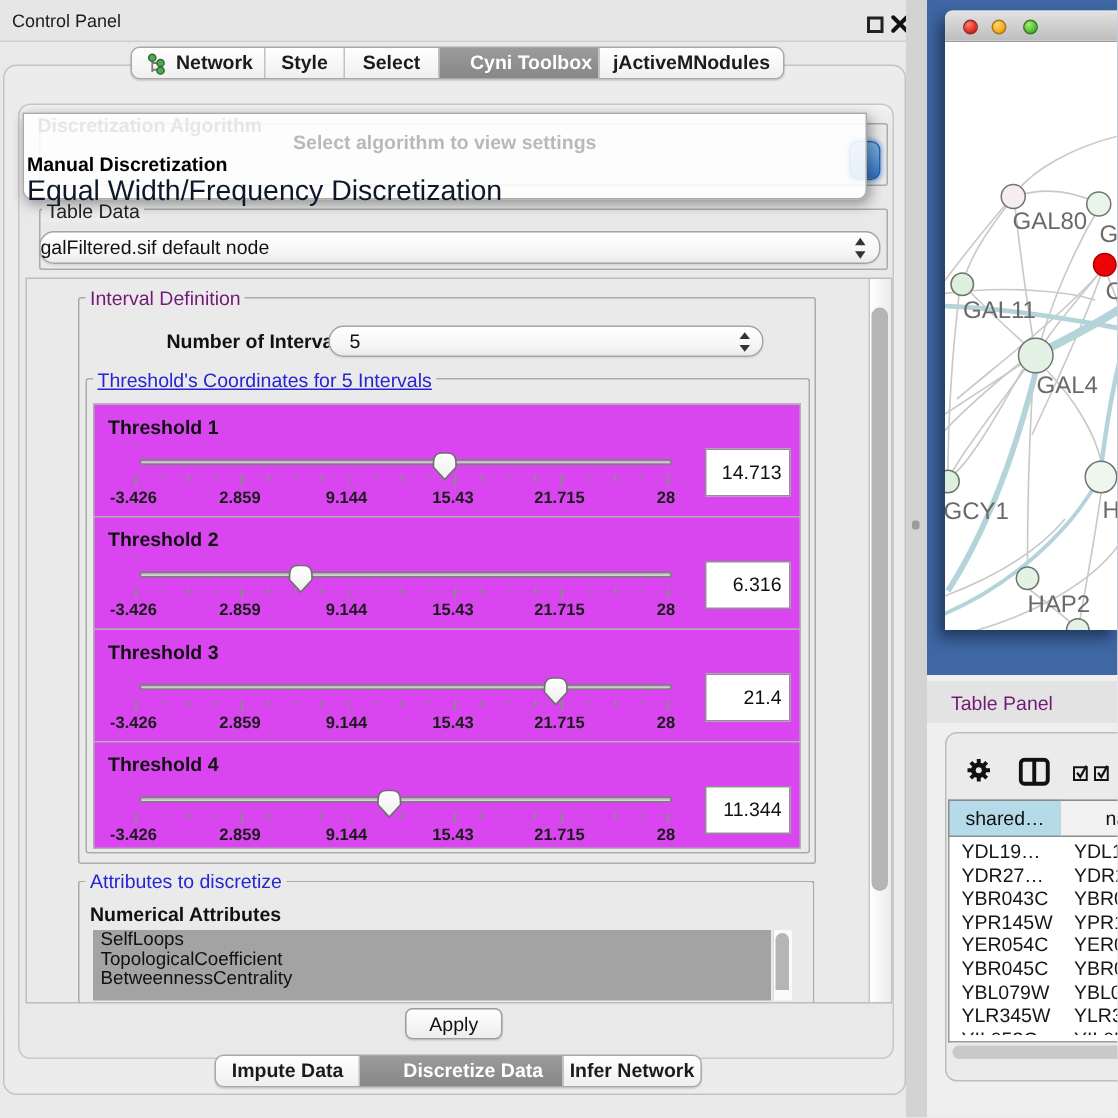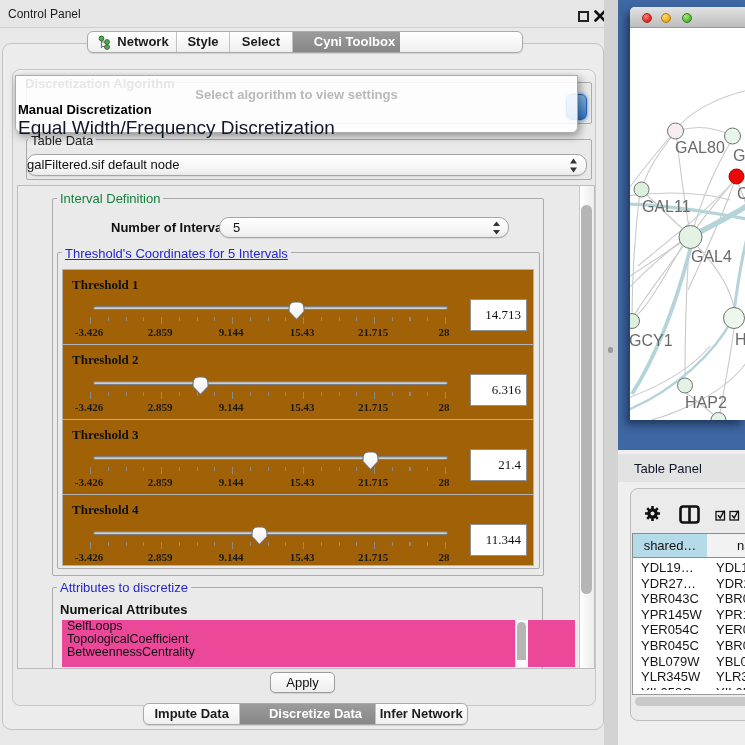--- a/index.html
+++ b/index.html
@@ -20,51 +20,51 @@
   .tabbar .tab { font-size:13px; color:#1b1b1b; text-align:center; line-height:20px; border-right:1px solid #c2c2c2;font-weight:bold; }
   .tabbar .tab:last-child { border-right:none; }
   .tabbar .sel { background:linear-gradient(#9b9b9b,#878787); color:#ffffff;padding-left:16px; }
   #toptabs { left:87px; top:31px; width:436px; }
   #bottabs { left:143px; top:703px; width:325px; }
   
   .group { border:1px solid #ababab; border-radius:2px; }
   
   .combo { background:linear-gradient(#ffffff,#f4f4f4 75%,#e9e9e9); border:1px solid #a5a5a5; border-radius:10px; font-size:13px; color:#111; box-shadow:0 1px 1px rgba(0,0,0,0.08); }
   
-  .thbox { left:62px; width:472px; background:#a16207; border:1px solid #b1b1b1;font-family:Liberation Serif, serif; }
+  .thbox { left:62px; width:472px; background:#d946ef; border:1px solid #b1b1b1; }
   .thbox .ttl { position:absolute; left:9px; top:7px; font-weight:bold; font-size:13px; color:#111; }
   .thbox .track { position:absolute; left:30px; top:36px; width:355px; height:4px; background:linear-gradient(#a8a8a8,#dedede); border:1px solid #7d7d7d; border-radius:2px; }
   .thbox .ticks1 { position:absolute; left:27px; top:47px; width:356px; height:4px;
      background-image:repeating-linear-gradient(to right,#8a8a8a 0 1px,transparent 1px 17.75px); }
   .thbox .ticks2 { position:absolute; left:27px; top:47px; width:356px; height:7px;
      background-image:repeating-linear-gradient(to right,#8a8a8a 0 1px,transparent 1px 71px); }
   .thbox .lab { position:absolute; top:56px; font-size:11px; font-weight:bold; color:#1a1a1a; width:50px; text-align:center; }
   .thbox .val { position:absolute; left:407px; top:29px; width:57px; height:32px; background:#fff; border:1px solid #919191; font-size:13px; color:#111; text-align:right; line-height:30px; padding-right:5px; }
   .thumb { position:absolute; top:31px; width:17px; height:20px; }
   
-  #attrlist { left:62px; top:620px; width:513px; height:47px; background:#ec4899; overflow:hidden; font-size:12.5px; color:#111; }
+  #attrlist { left:62px; top:620px; width:452px; height:47px; background:#a3a3a3; overflow:hidden; font-size:12.5px; color:#111; }
   #attrlist div { padding-left:5px; height:13px; line-height:13px; }
   
   #applybtn { left:270px; top:672px; width:65px; height:21px; background:linear-gradient(#ffffff,#ededed); border:1px solid #9d9d9d; border-radius:5px; text-align:center; font-size:13px; line-height:19px; color:#111; box-shadow:0 1px 1px rgba(0,0,0,0.1); }
   
   #ghostlabel { left:25px; top:76px; font-size:13px; font-weight:bold; color:#333333; }
   #popup { left:15px; top:75px; width:563px; height:58px; background:rgba(255,255,255,0.88); border:1px solid #ababab; border-radius:0 0 6px 6px; box-shadow:2px 3px 9px rgba(0,0,0,0.4); }
   #popup .r1 { position:absolute; left:0; top:11px; width:100%; text-align:center; font-size:13px; font-weight:bold; color:#b9b9b9; }
   #popup .r2 { position:absolute; left:2px; top:26px; font-size:13px; font-weight:bold; color:#000; }
   #popup .r3 { position:absolute; left:2px; top:41px; font-size:19px; color:#0f172a; }
   
   #winbtn1 { left:578px; top:11px; width:11px; height:11px; border:2px solid #222; background:transparent; }
   
   #rightblue { left:618px; top:0; width:127px; height:450px; background:#3e67a3; }
   #netwin { left:630px; top:7px; width:115px; height:413px; background:#ffffff; border-radius:5px 0 0 0; box-shadow:-4px 5px 9px rgba(10,20,40,0.55); }
   #nettitle { left:630px; top:7px; width:115px; height:21px; background:linear-gradient(#e3e3e3,#bdbdbd); border-bottom:1px solid #9a9a9a; border-radius:5px 0 0 0; }
   .light { position:absolute; top:12.5px; width:10px; height:10px; border-radius:50%; }
   #rightlow { left:618px; top:450px; width:127px; height:295px; background:#efefef; }
   #tpband { left:618px; top:454px; width:127px; height:28px; background:#e3e3e3; }
-  #tpband .t { position:absolute; left:16px; top:7px; font-size:13px; color:#0f172a; }
+  #tpband .t { position:absolute; left:16px; top:7px; font-size:13px; color:#701a75; }
   #tablepanel { left:630px; top:488px; width:130px; height:233px; background:#ebebeb; border:1px solid #bdbdbd; border-radius:8px 0 0 8px; }
   #tablebox { left:632px; top:533px; width:113px; height:162px; background:#ffffff; border:1px solid #9a9a9a; border-right:none; }
   .hdr { position:absolute; top:533px; height:25px; border:1px solid #8c8c8c; font-size:13px; color:#111; text-align:center; line-height:23px; }
   .trow { position:absolute; font-size:13px; color:#161616; white-space:nowrap; }
   #hscroll { left:635px; top:697px; width:112px; height:9px; background:#c9c9c9; border-radius:5px 0 0 5px; }
 </style>
 </head>
 <body>
 
 <div class="abs" id="titlebar">
@@ -76,20 +76,21 @@
 <div class="abs tabbar" id="toptabs">
   <div class="tab" style="width:89px; position:relative;"><svg style="position:absolute;left:9px;top:3px" width="14" height="16">
         <path d="M4.5 4 V13 M4.5 7 H9.5 M4.5 11.5 H9.5" stroke="#7a7a7a" stroke-width="1.2" fill="none"></path>
         <circle cx="4.5" cy="3.5" r="2.4" fill="#57a557" stroke="#2f6e2f"></circle>
         <circle cx="10" cy="7" r="2.4" fill="#57a557" stroke="#2f6e2f"></circle>
         <circle cx="10" cy="12" r="2.4" fill="#57a557" stroke="#2f6e2f"></circle>
       </svg><span style="margin-left:22px">Network</span></div>
   <div class="tab" style="width:53px">Style</div>
   <div class="tab" style="width:63px">Select</div>
   <div class="tab sel" style="width:107px">Cyni Toolbox</div>
+  <div class="tab" style="width:122px">jActiveMNodules</div>
 </div>
 
 <div class="abs" id="winbtn1"></div>
 <svg class="abs" style="left:594px; top:10px" width="12" height="12">
     <path d="M1.5 1.5 L10.5 10.5 M10.5 1.5 L1.5 10.5" stroke="#111" stroke-width="2.6" stroke-linecap="round"></path>
   </svg>
 
 <div class="abs group" style="left:26px; top:82px; width:566px; height:42px;"></div>
 
 <div class="abs" style="left:566px; top:94px; width:21px; height:26px; background:linear-gradient(#7eb3e8,#3173c4); border:1px solid #2a62a8; border-radius:6px; box-shadow:0 0 3px 1px rgba(90,150,220,0.7);"></div>
@@ -102,21 +103,21 @@
       <path d="M4.5 14.5 L1 9.5 L8 9.5 Z" fill="#333"></path>
     </svg>
 </div>
 
 <div class="abs" style="left:17px; top:185px; width:578px; height:484px; border:1px solid #bdbdbd; background:#eaeaea;"></div>
 
 <div class="abs" style="left:579px; top:186px; width:15px; height:482px; background:linear-gradient(to right,#ffffff,#ececec); border-left:1px solid #c6c6c6;"></div>
 <div class="abs" style="left:581px; top:205px; width:11px; height:389px; background:#b5b5b5; border-radius:6px;"></div>
 
 <div class="abs group" style="left:52px; top:198px; width:492px; height:378px;"></div>
-<div class="abs" style="left:57px; top:191px; background:#eaeaea; padding:0 3px; font-size:13px; color:#15803d;">Interval Definition</div>
+<div class="abs" style="left:57px; top:191px; background:#eaeaea; padding:0 3px; font-size:13px; color:#701a75;">Interval Definition</div>
 
 <div class="abs" style="left:87px; top:220px; font-size:13px; font-weight:bold; color:#111;margin-left:24px;">Number of Intervals</div>
 <div class="abs combo" style="left:219px; top:217px; width:290px; height:21px; line-height:19px; padding-left:13px;">5
   <svg style="position:absolute; right:7px; top:3px" width="9" height="14">
       <path d="M4.5 0.5 L8 5 L1 5 Z" fill="#333"></path>
       <path d="M4.5 13.5 L1 9 L8 9 Z" fill="#333"></path>
     </svg>
 </div>
 
 <div class="abs group" style="left:57px; top:252px; width:483px; height:317px;"></div>

